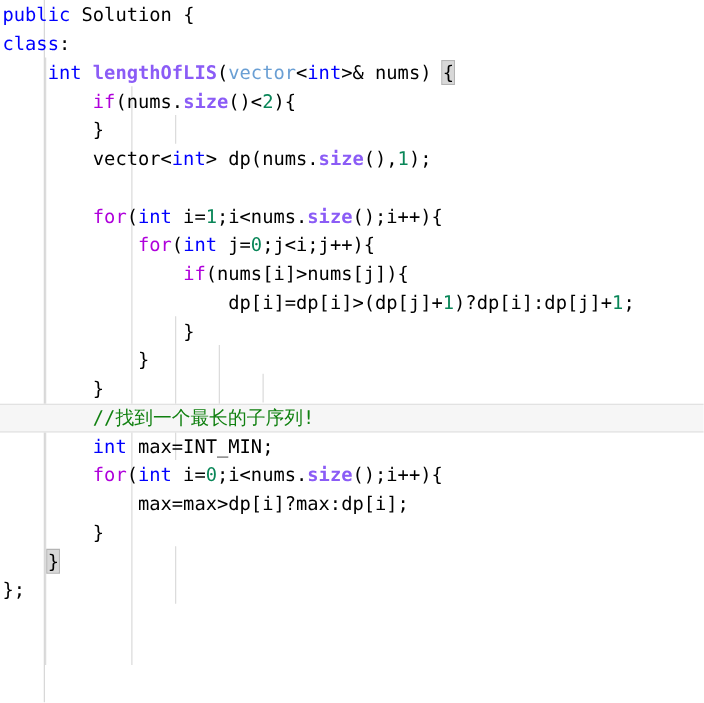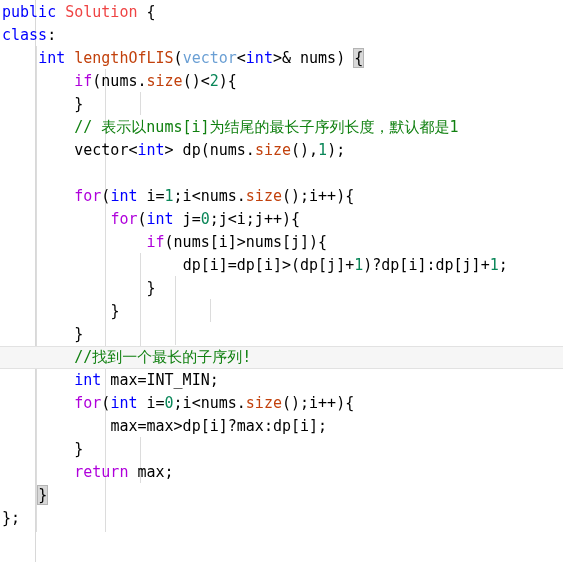--- a/index.html
+++ b/index.html
@@ -77,22 +77,22 @@
     position: absolute;
     width: 1px;
     background: #dcdcdc;
     z-index: 2;
   }
 
   
   .kw      { color: #0000ff; }   
   .ctl     { color: #af00db; text-align: center; }   
   .type    { color: #6a9fd4; }   
-  .cls     { color: #ef4444; }   
-  .fn      { color: #c2410c; }   
+  .cls     { color: #000000; }   
+  .fn      { color: #8b5cf6; font-weight: bold; }   
   .num     { color: #098658; }   
   .cmt     { color: #108010; }   
   .pun     { color: #000000; }
   .brace-hl {
     background: #d8d8d8;
     outline: 1px solid #b4b4b4;
   }
 </style>
 </head>
 <body>
@@ -115,21 +115,20 @@
 
     <div class="line"><span class="txt"><span class="kw">class</span><span class="pun">:</span></span></div>
 
     <div class="line"><span class="txt">    <span class="kw">int</span> <span class="fn">lengthOfLIS</span><span class="pun">(</span><span class="type">vector</span><span class="pun">&lt;</span><span class="kw">int</span><span class="pun">&gt;&amp; nums) </span><span class="pun brace-hl">{</span></span></div>
 
     <div class="line"><span class="txt">        <span class="ctl">if</span><span class="pun">(nums.</span><span class="fn">size</span><span class="pun">()&lt;</span><span class="num">2</span><span class="pun">){</span></span></div>
 
 
     <div class="line"><span class="txt">        <span class="pun">}</span></span></div>
 
-    <div class="line"><span class="txt">        <span class="cmt">// 表示以nums[i]为结尾的最长子序列长度，默认都是1</span></span></div>
 
     <div class="line"><span class="txt">        <span class="pun">vector&lt;</span><span class="kw">int</span><span class="pun">&gt; dp(nums.</span><span class="fn">size</span><span class="pun">(),</span><span class="num">1</span><span class="pun">);</span></span></div>
 
     <div class="line"><span class="txt"> </span></div>
 
 
     <div class="line"><span class="txt">        <span class="ctl">for</span><span class="pun">(</span><span class="kw">int</span><span class="pun"> i=</span><span class="num">1</span><span class="pun">;i&lt;nums.</span><span class="fn">size</span><span class="pun">();i++){</span></span></div>
 
     <div class="line"><span class="txt">            <span class="ctl">for</span><span class="pun">(</span><span class="kw">int</span><span class="pun"> j=</span><span class="num">0</span><span class="pun">;j&lt;i;j++){</span></span></div>
 
@@ -146,20 +145,19 @@
     <div class="line current"><span class="txt">        <span class="cmt">//找到一个最长的子序列!</span></span></div>
 
     <div class="line"><span class="txt">        <span class="kw">int</span><span class="pun"> max=INT_MIN;</span></span></div>
 
     <div class="line"><span class="txt">        <span class="ctl">for</span><span class="pun">(</span><span class="kw">int</span><span class="pun"> i=</span><span class="num">0</span><span class="pun">;i&lt;nums.</span><span class="fn">size</span><span class="pun">();i++){</span></span></div>
 
     <div class="line"><span class="txt">            <span class="pun">max=max&gt;dp[i]?max:dp[i];</span></span></div>
 
     <div class="line"><span class="txt">        <span class="pun">}</span></span></div>
 
-    <div class="line"><span class="txt">        <span class="ctl">return</span><span class="pun"> max;</span></span></div>
 
     <div class="line"><span class="txt">    <span class="pun brace-hl">}</span></span></div>
 
     <div class="line"><span class="txt"><span class="pun">};</span></span></div>
 
   </div>
 </div>
 
 </body></html>

